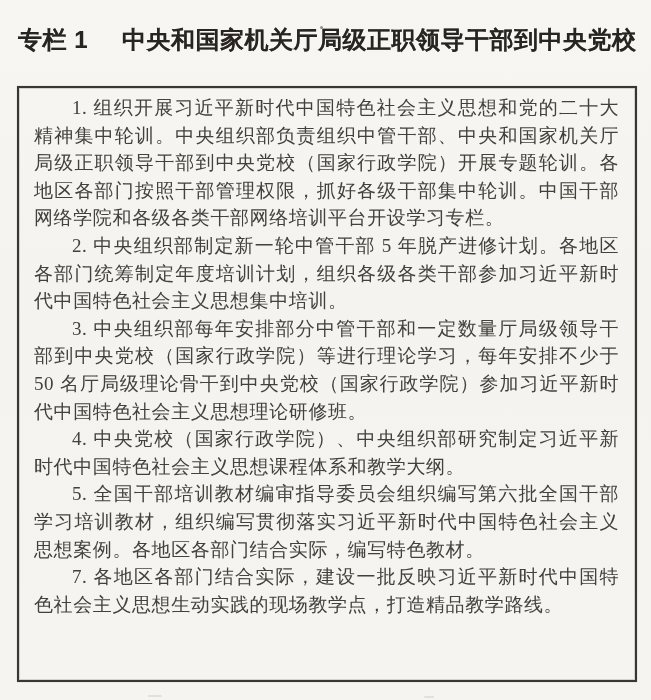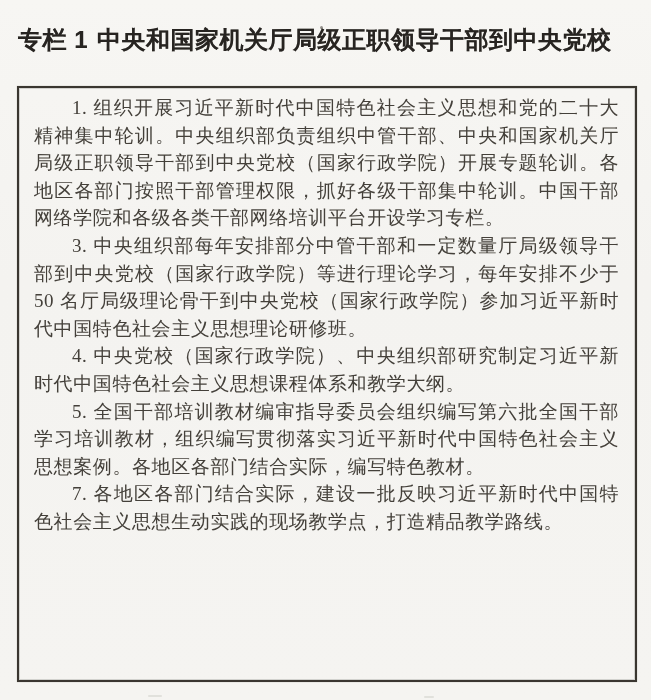--- a/index.html
+++ b/index.html
@@ -30,21 +30,21 @@
     font-weight: 700;
     font-size: 24px;
     line-height: 32px;
     color: #272421;
     white-space: nowrap;
     letter-spacing: 0.5px;
     text-shadow: 0 0 0.6px rgba(40,36,32,0.55);
   }
   .title-label {
     display: inline-block;
-    margin-right: 9px;
+    margin-right: 34px;
   }
   .content-box {
     position: absolute;
     left: 17px;
     top: 86px;
     width: 620px;
     height: 596px;
     box-sizing: border-box;
     border: 2px solid #3a3630;
     box-shadow:
@@ -87,20 +87,21 @@
 <body>
 
 <div class="page">
 
   <div class="doc-title">
     <span class="title-label">专栏 1</span><span class="title-text">中央和国家机关厅局级正职领导干部到中央党校</span>
   </div>
 
   <div class="content-box">
     <p>1. 组织开展习近平新时代中国特色社会主义思想和党的二十大精神集中轮训。中央组织部负责组织中管干部、中央和国家机关厅局级正职领导干部到中央党校（国家行政学院）开展专题轮训。各地区各部门按照干部管理权限，抓好各级干部集中轮训。中国干部网络学院和各级各类干部网络培训平台开设学习专栏。</p>
+    <p>2. 中央组织部制定新一轮中管干部 5 年脱产进修计划。各地区各部门统筹制定年度培训计划，组织各级各类干部参加习近平新时代中国特色社会主义思想集中培训。</p>
     <p>3. 中央组织部每年安排部分中管干部和一定数量厅局级领导干部到中央党校（国家行政学院）等进行理论学习，每年安排不少于 50 名厅局级理论骨干到中央党校（国家行政学院）参加习近平新时代中国特色社会主义思想理论研修班。</p>
     <p>4. 中央党校（国家行政学院）、中央组织部研究制定习近平新时代中国特色社会主义思想课程体系和教学大纲。</p>
     <p>5. 全国干部培训教材编审指导委员会组织编写第六批全国干部学习培训教材，组织编写贯彻落实习近平新时代中国特色社会主义思想案例。各地区各部门结合实际，编写特色教材。</p>
     <p>7. 各地区各部门结合实际，建设一批反映习近平新时代中国特色社会主义思想生动实践的现场教学点，打造精品教学路线。</p>
   </div>
 
   <div class="scan-dot"></div>
   <div class="scan-smudge smudge-1"></div>
   <div class="scan-smudge smudge-2"></div>
 

